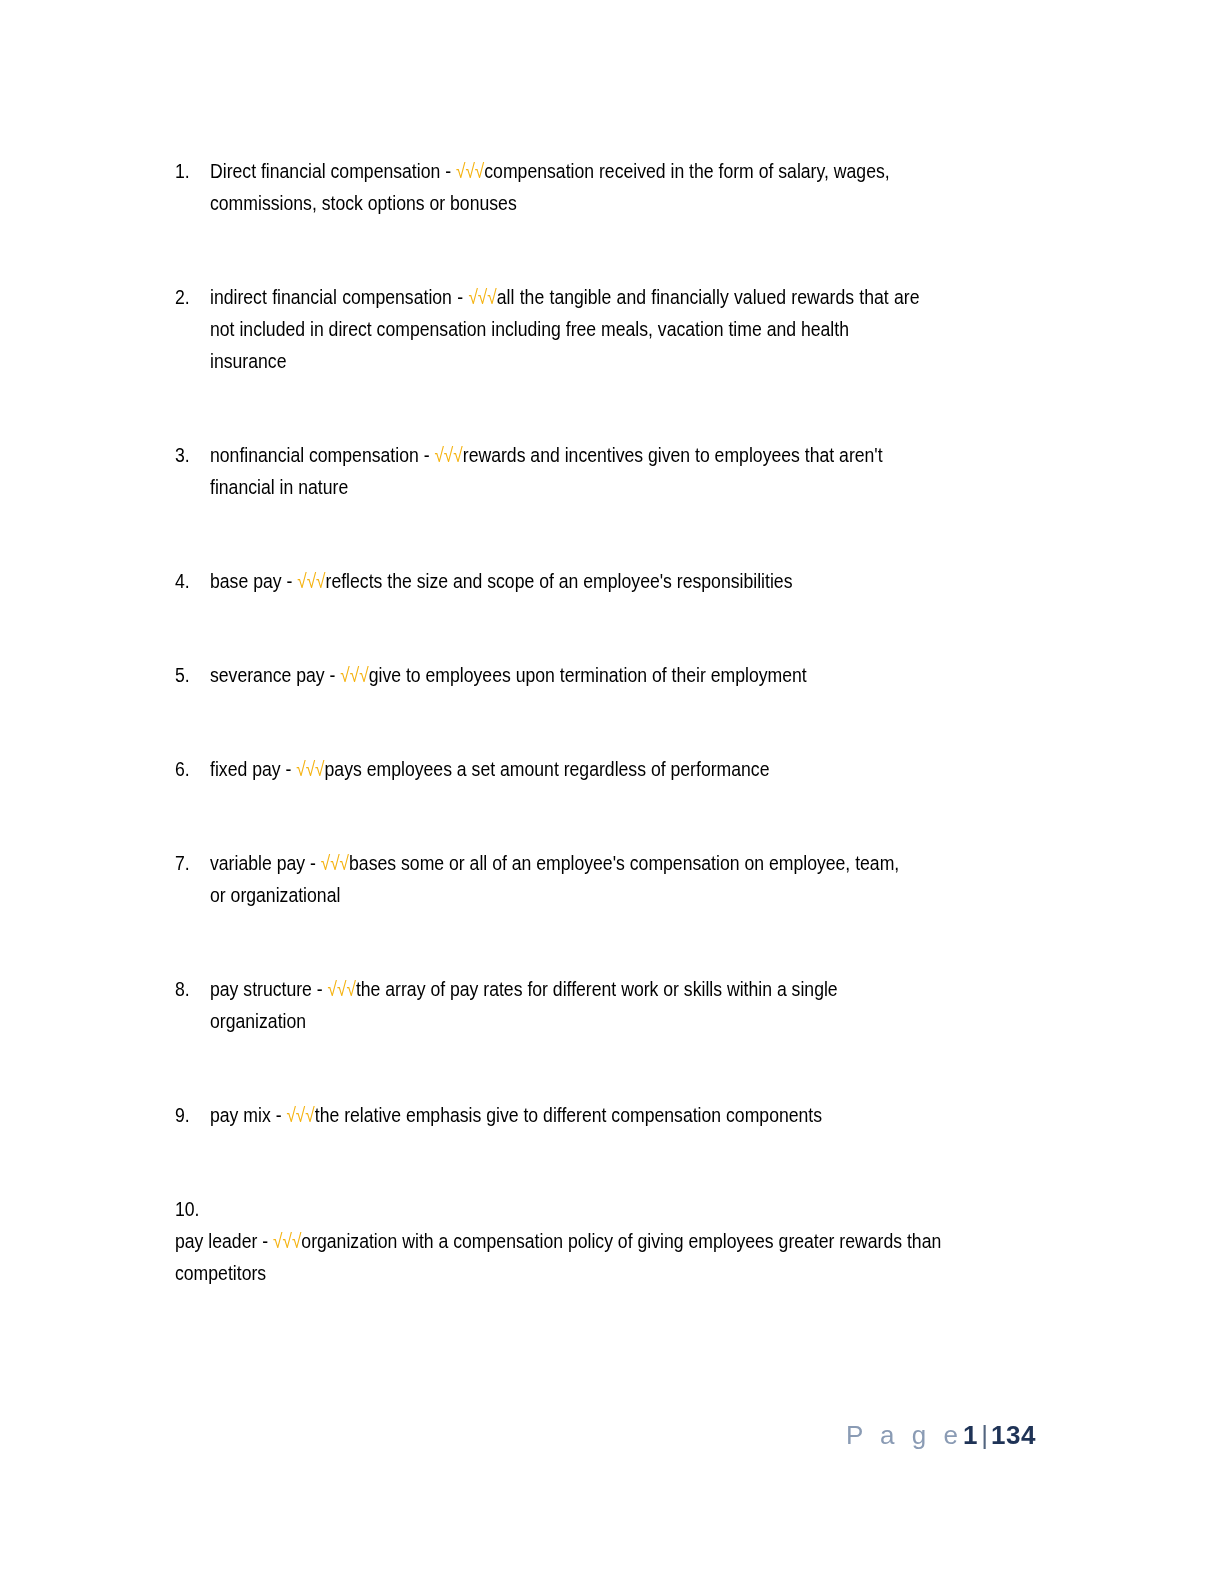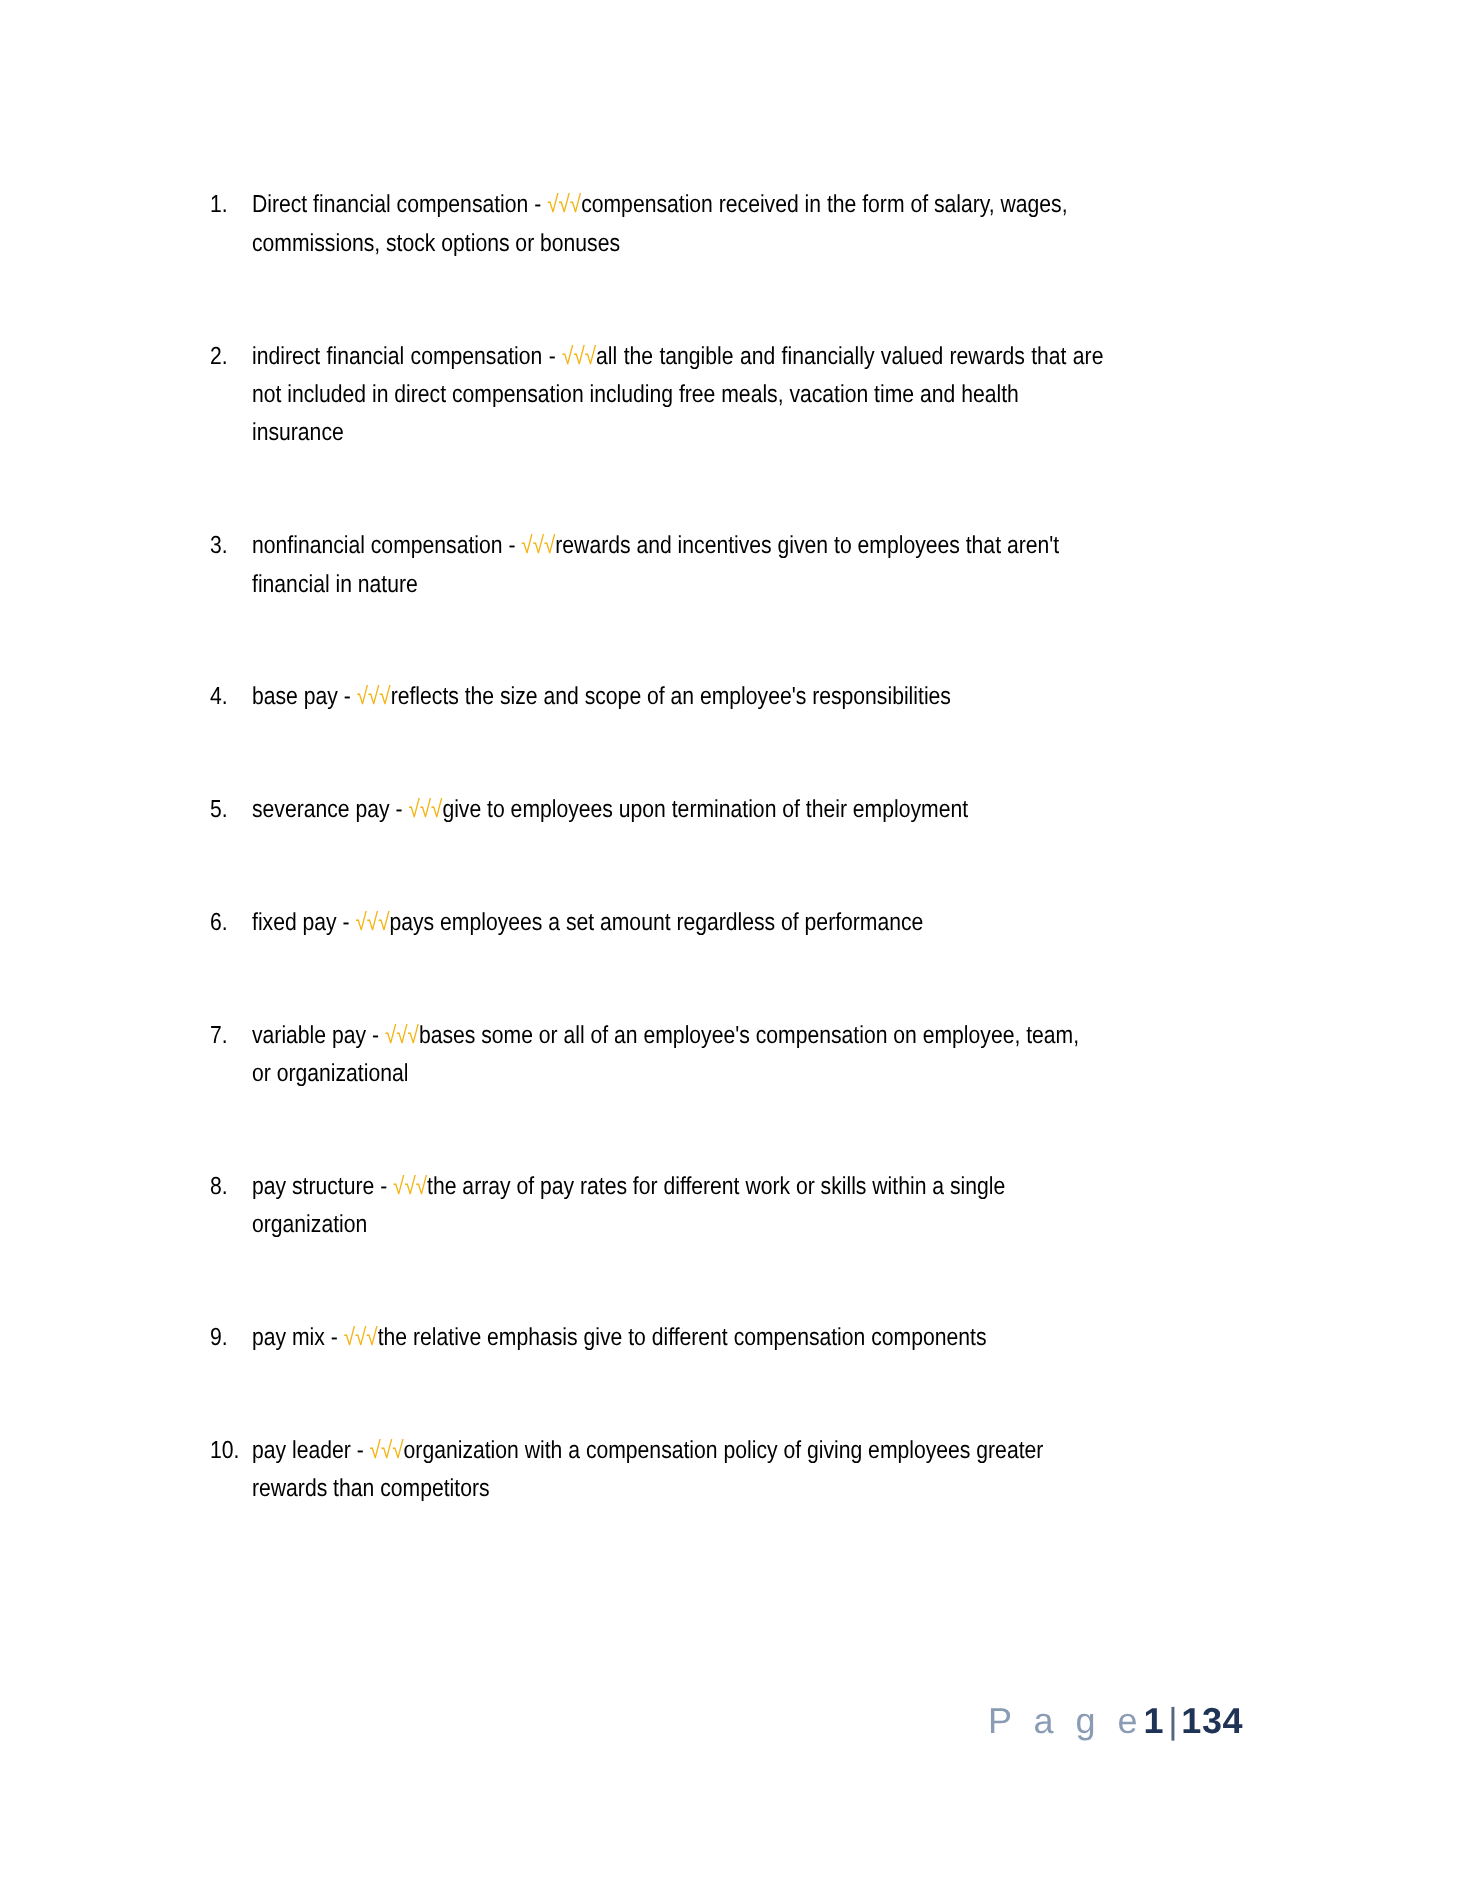--- a/index.html
+++ b/index.html
@@ -34,20 +34,21 @@
 
   .list-item {
     display: flex;
     align-items: flex-start;
     margin-bottom: 62px;
     color: #000000;
   }
 
   .list-item:last-of-type {
     margin-bottom: 0;
+    flex-direction: column;
   }
 
   .item-number {
     flex: 0 0 auto;
     width: 35px;
     font-size: 20.5px;
     line-height: 32px;
     color: #000000;
     font-stretch: condensed;
     transform: scaleX(0.86);
@@ -93,21 +94,21 @@
   }
 
   .footer {
     position: absolute;
     left: 0;
     top: 1420px;
     width: 1224px;
     padding-right: 188px;
     box-sizing: border-box;
     text-align: right;
-    font-size: 30px;
+    font-size: 26px;
     line-height: 30px;
   }
 
   .footer-page-word {
     color: #8a9bb4;
     letter-spacing: 5px;
     font-weight: normal;
   }
 
   .footer-page-num {

